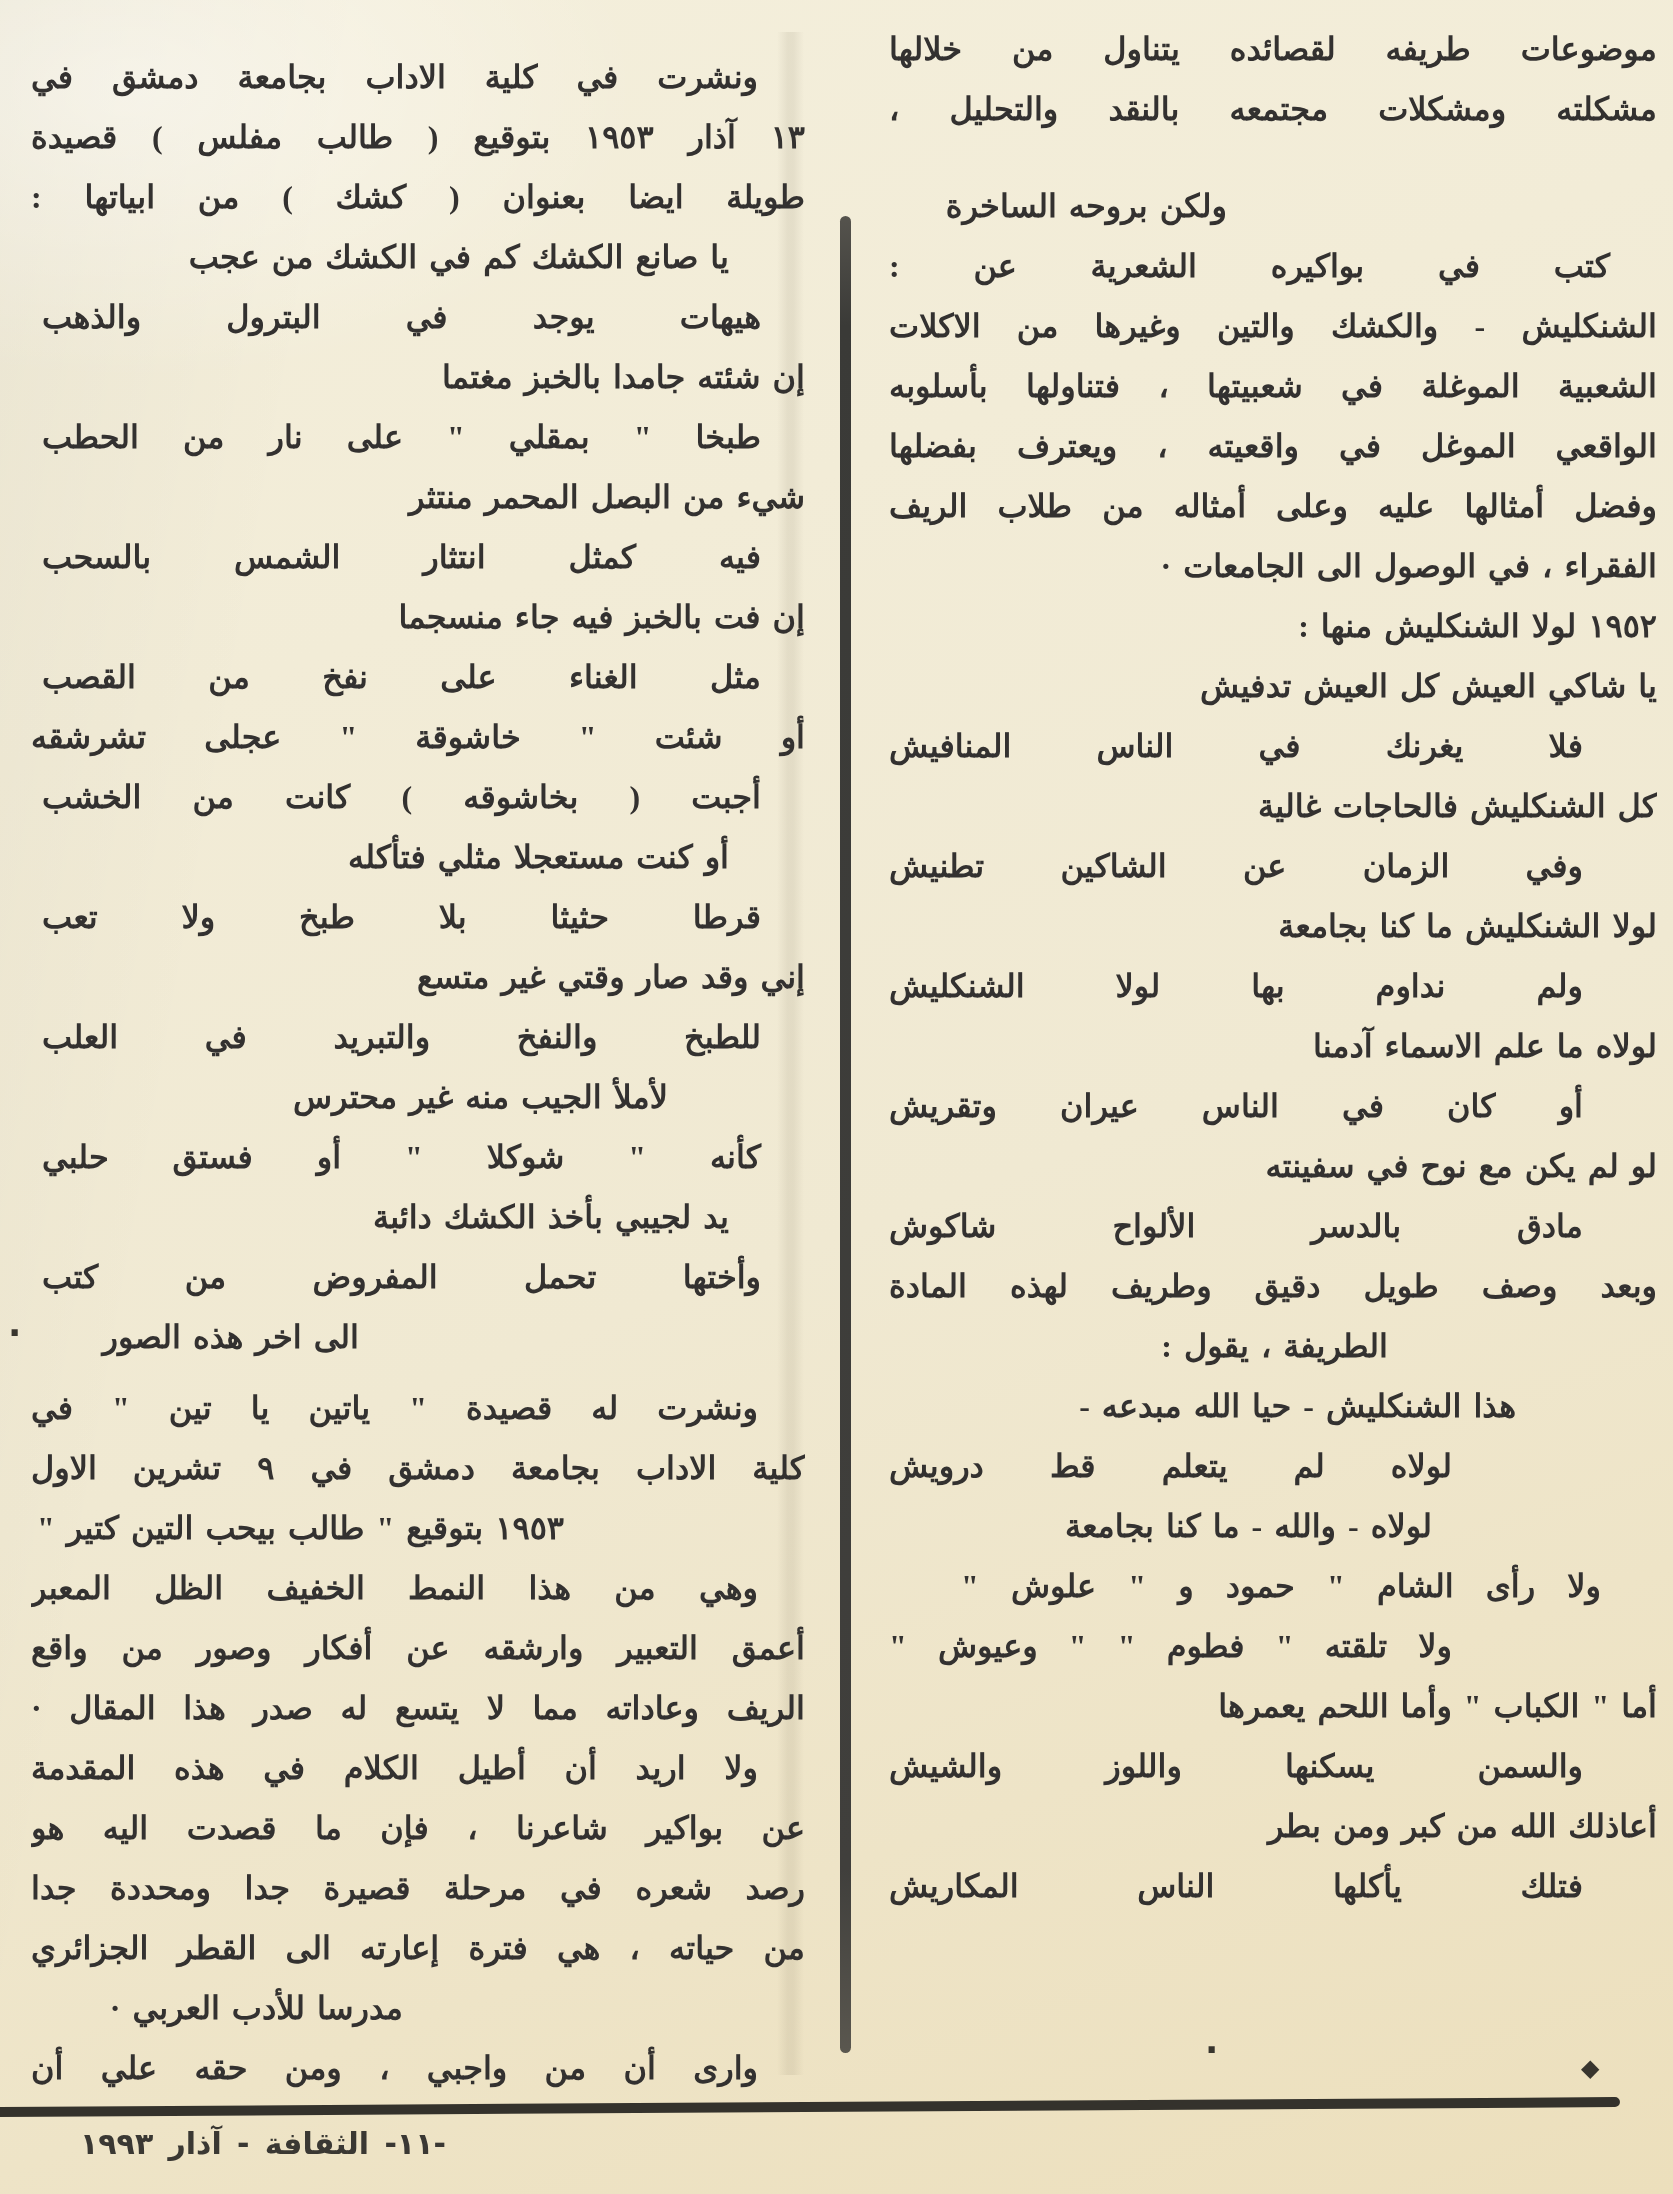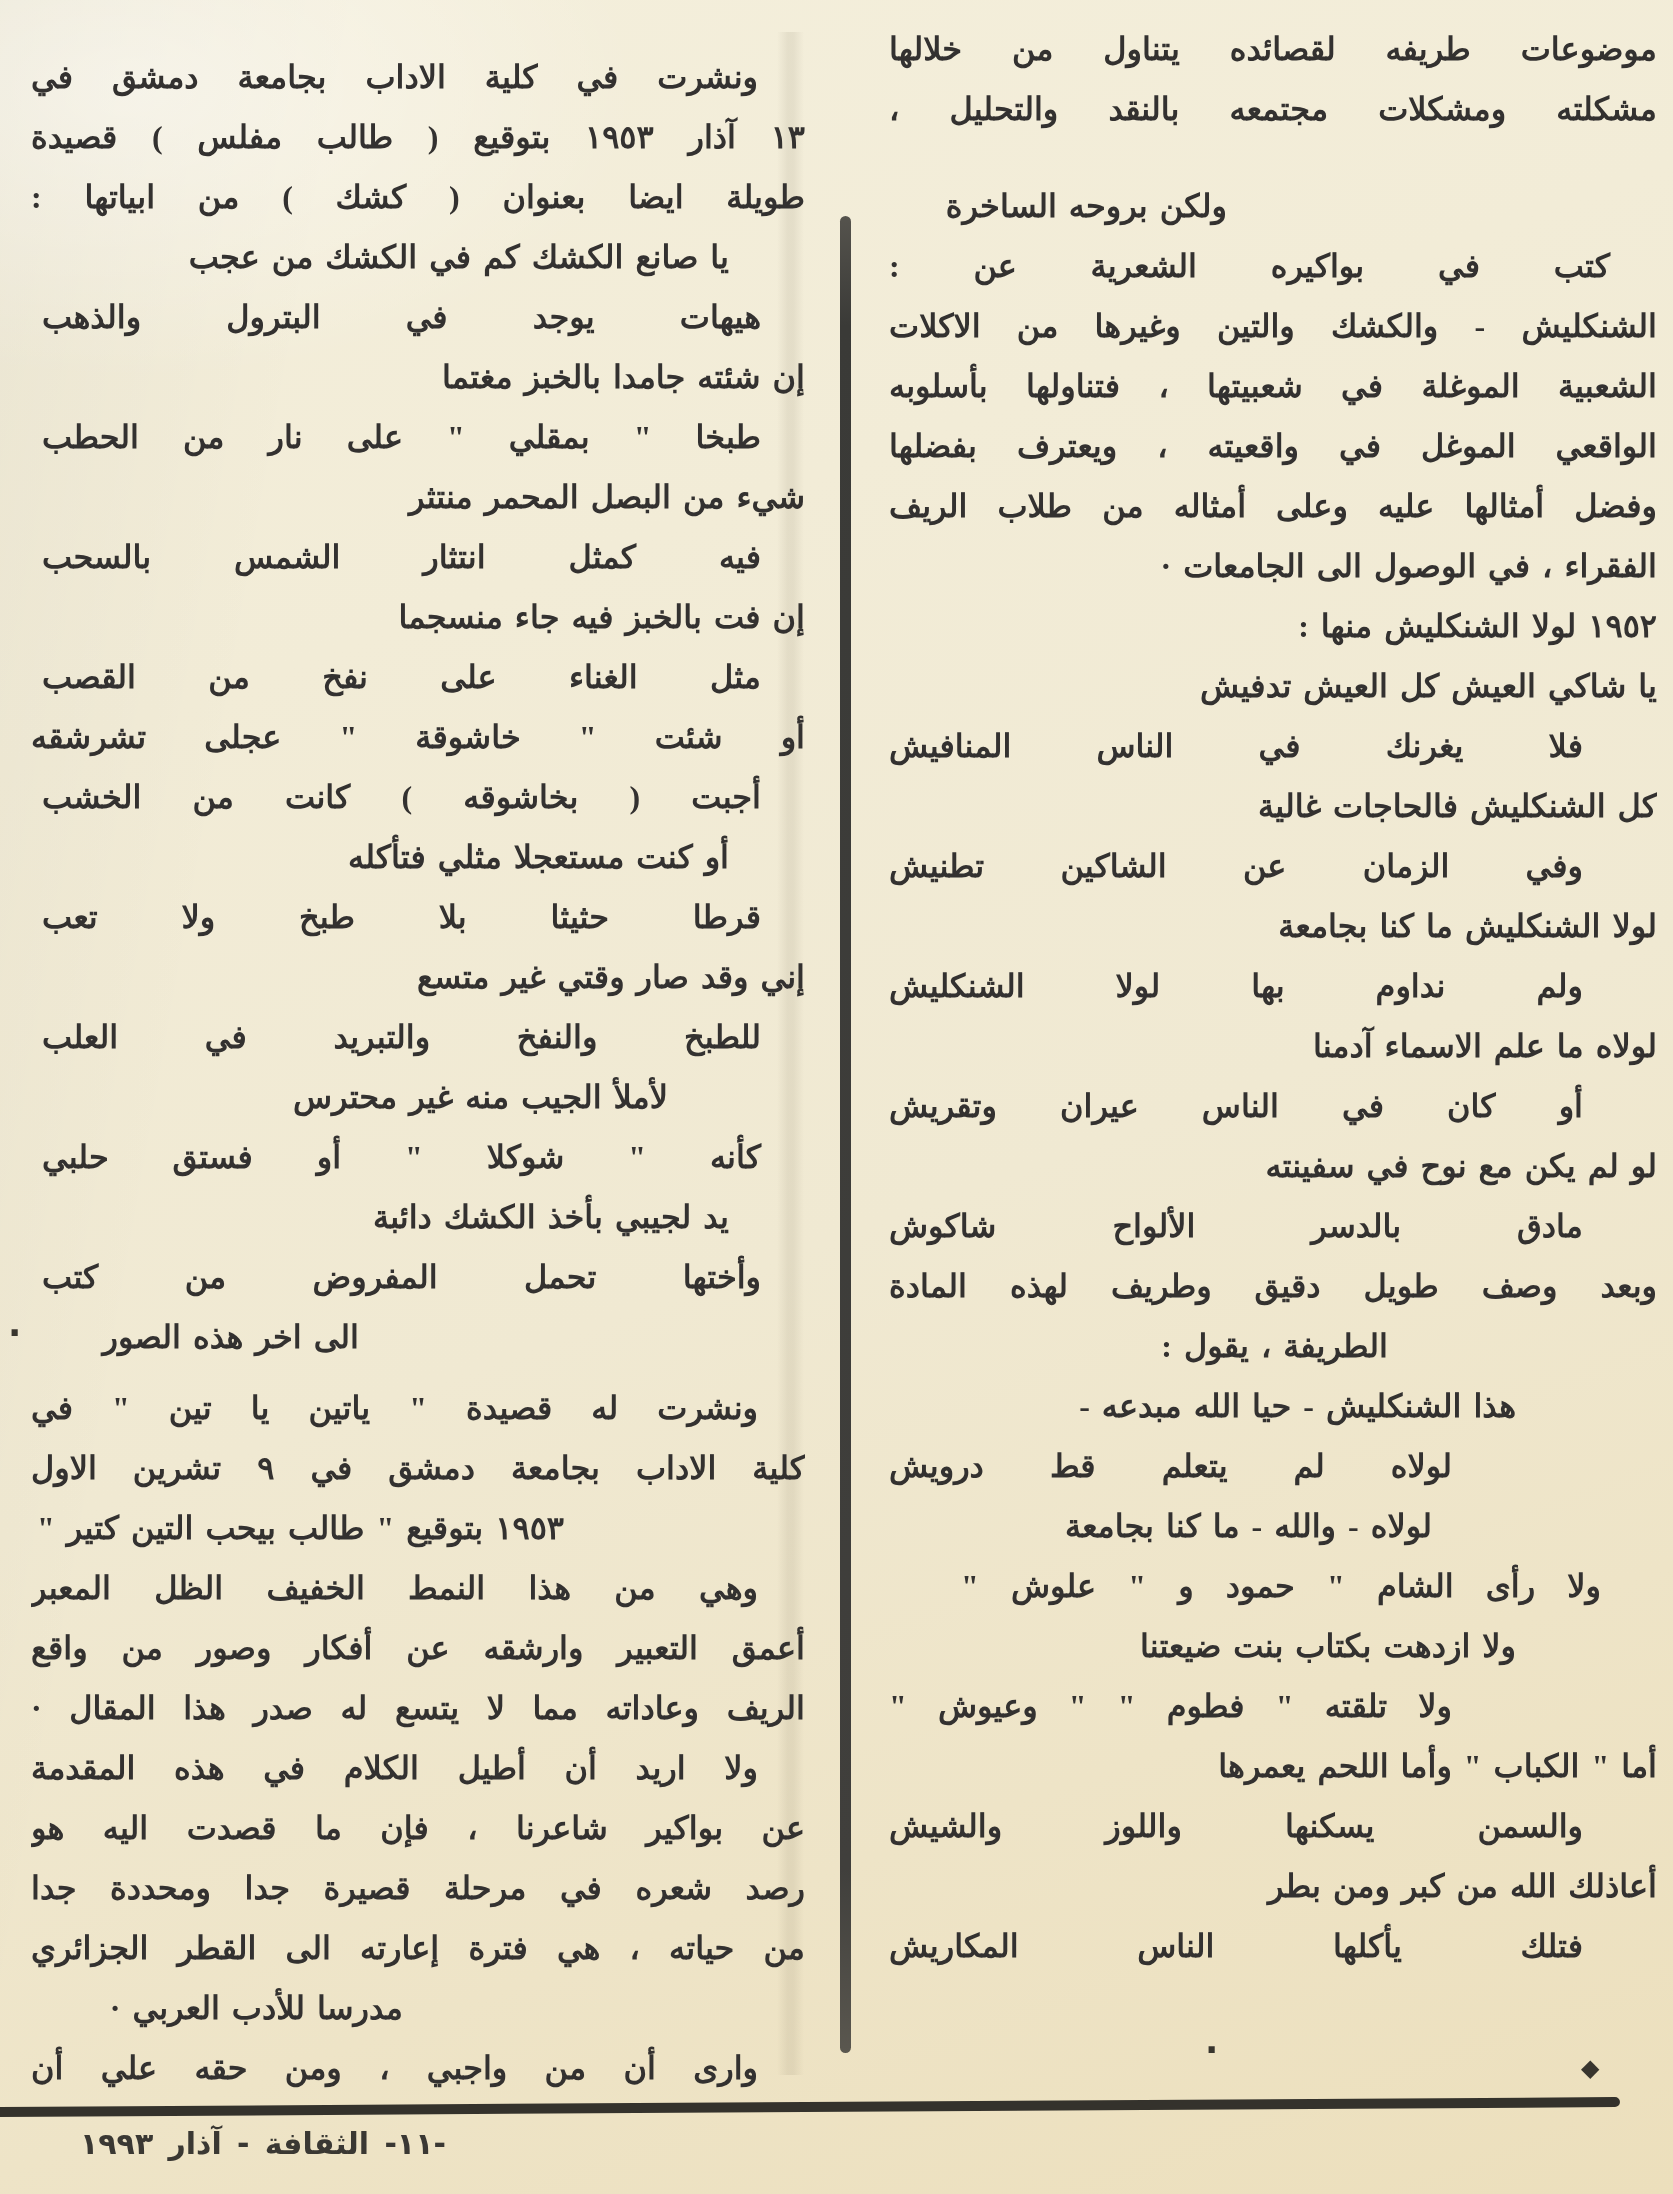--- a/index.html
+++ b/index.html
@@ -112,21 +112,20 @@
       <div class="line f">لولاه ما علم الاسماء آدمنا</div>
       <div class="line v">أو كان في الناس عيران وتقريش</div>
       <div class="line f">لو لم يكن مع نوح في سفينته</div>
       <div class="line v">مادق بالدسر الألواح شاكوش</div>
       <div class="line j">وبعد وصف طويل دقيق وطريف لهذه المادة</div>
       <div class="line i3">الطريفة ، يقول :</div>
       <div class="line i2">هذا الشنكليش - حيا الله مبدعه -</div>
       <div class="line v2">لولاه لم يتعلم قط درويش</div>
       <div class="line i2b">لولاه - والله - ما كنا بجامعة</div>
       <div class="line i1b">ولا رأى الشام " حمود و " علوش "</div>
-      <div class="line i2">ولا ازدهت بكتاب بنت ضيعتنا</div>
       <div class="line v2">ولا تلقته " فطوم " " وعيوش "</div>
       <div class="line f">أما " الكباب " وأما اللحم يعمرها</div>
       <div class="line v">والسمن يسكنها واللوز والشيش</div>
       <div class="line f">أعاذلك الله من كبر ومن بطر</div>
       <div class="line v">فتلك يأكلها الناس المكاريش</div>
     </div>
 
   <div class="column col-left" id="col-left">
       <div class="line i1 j">ونشرت في كلية الاداب بجامعة دمشق في</div>
       <div class="line j">١٣ آذار ١٩٥٣ بتوقيع ( طالب مفلس ) قصيدة</div>

